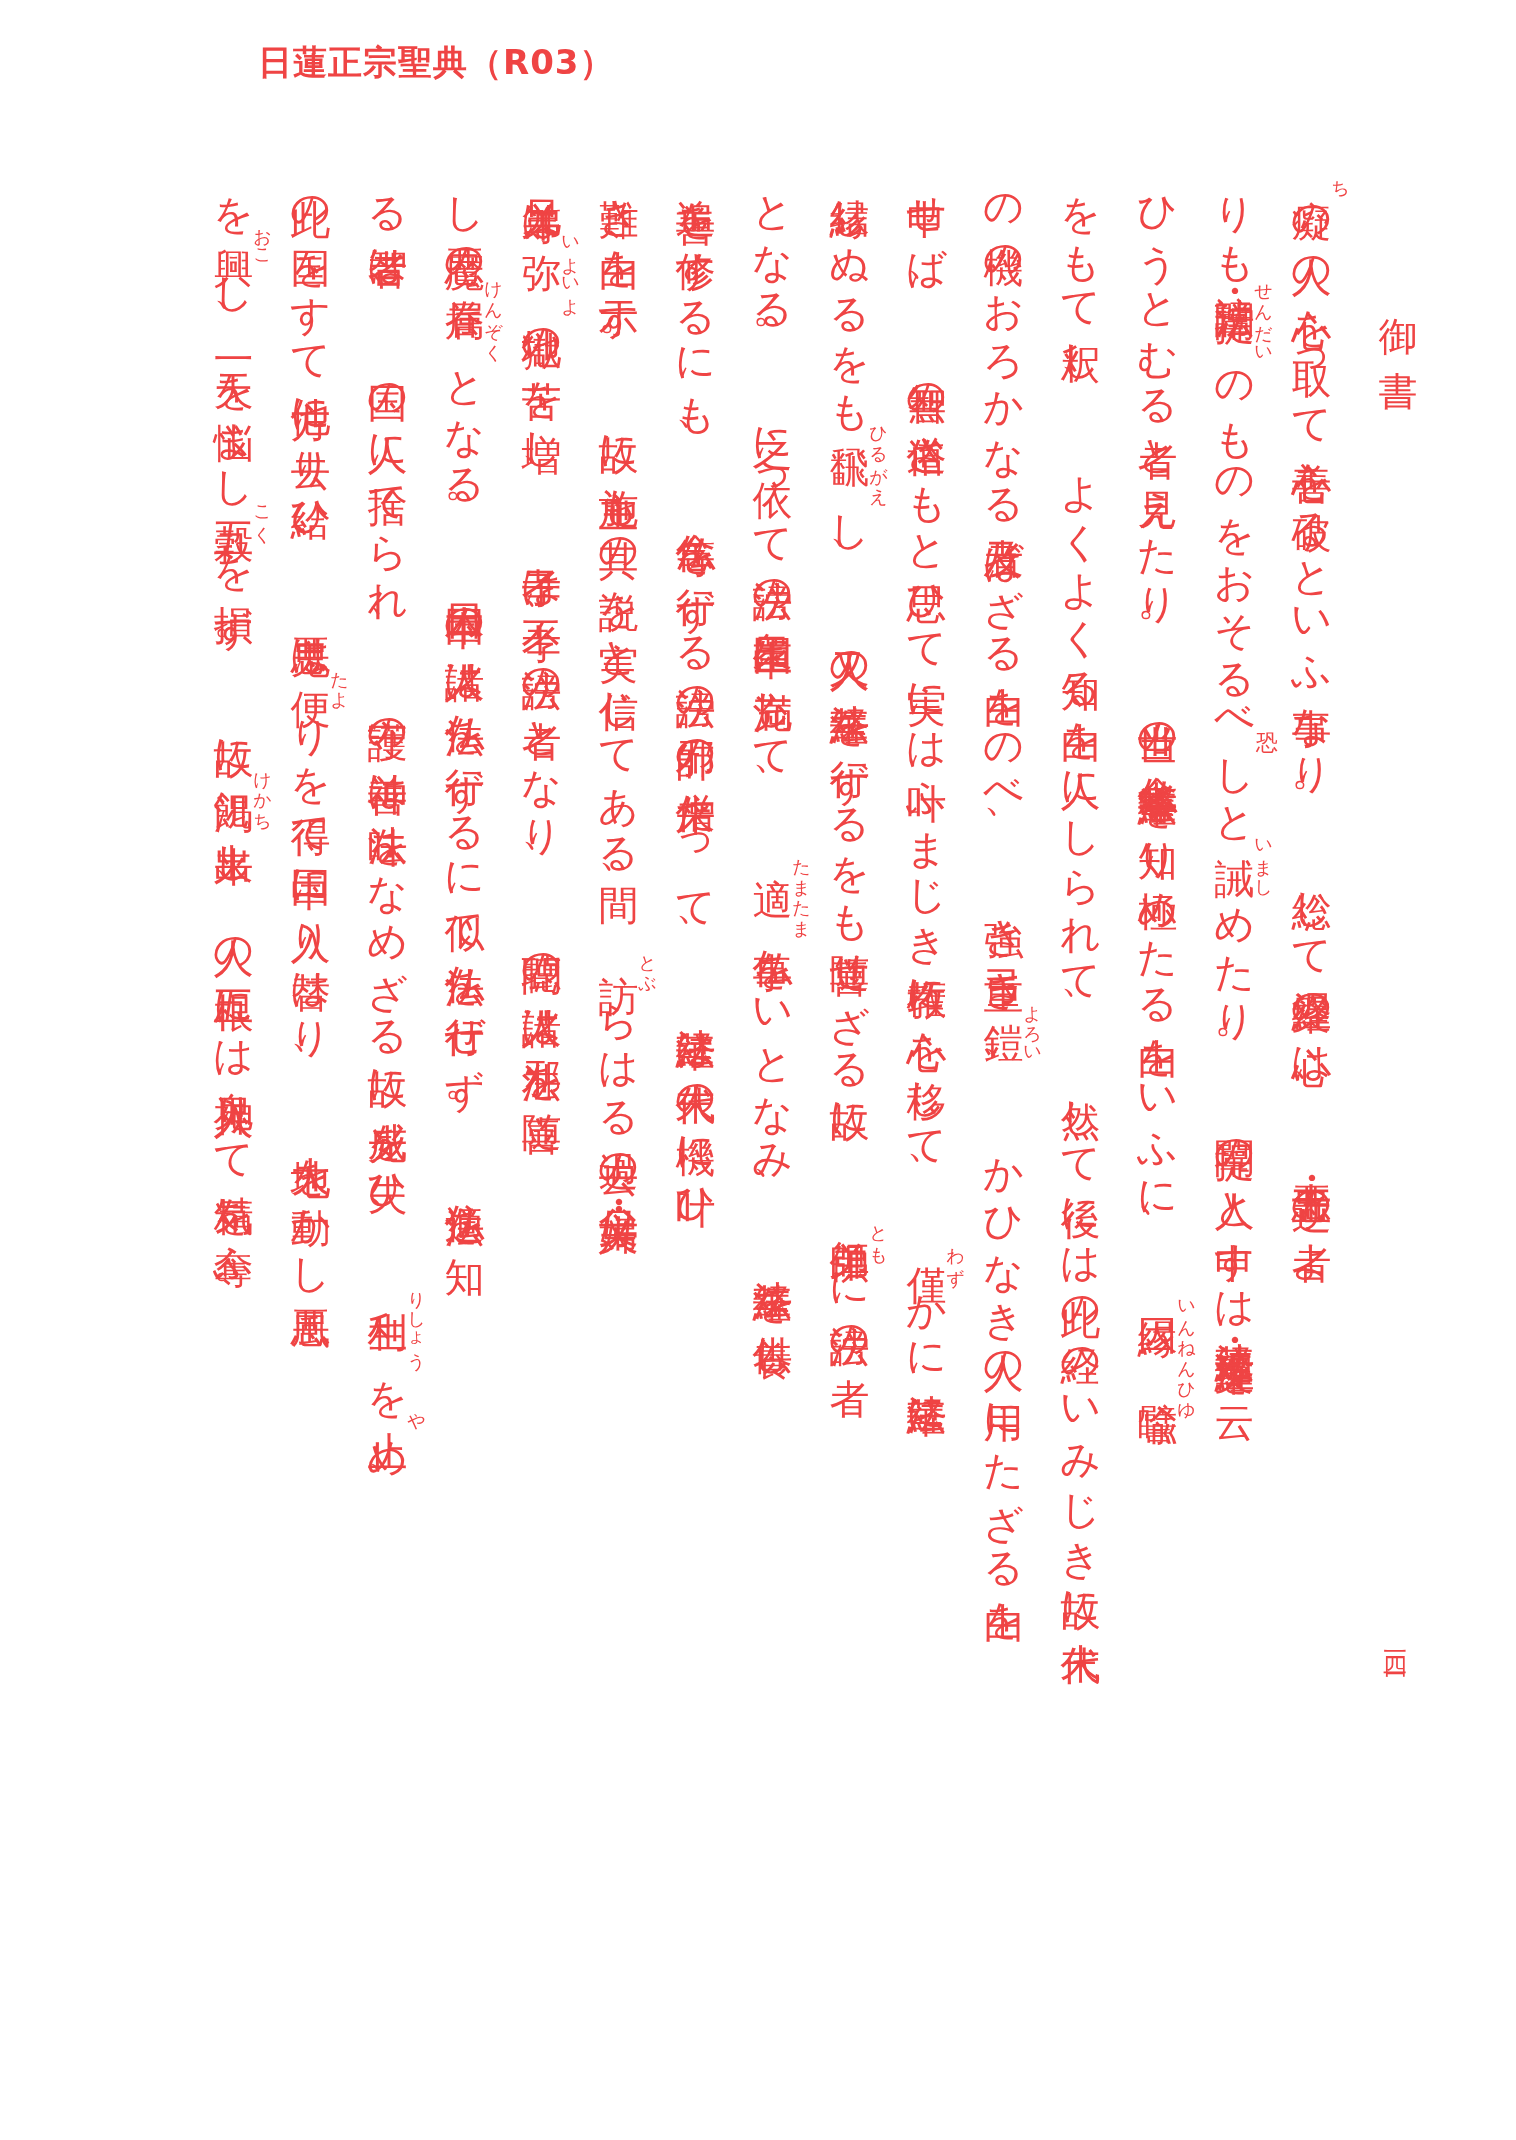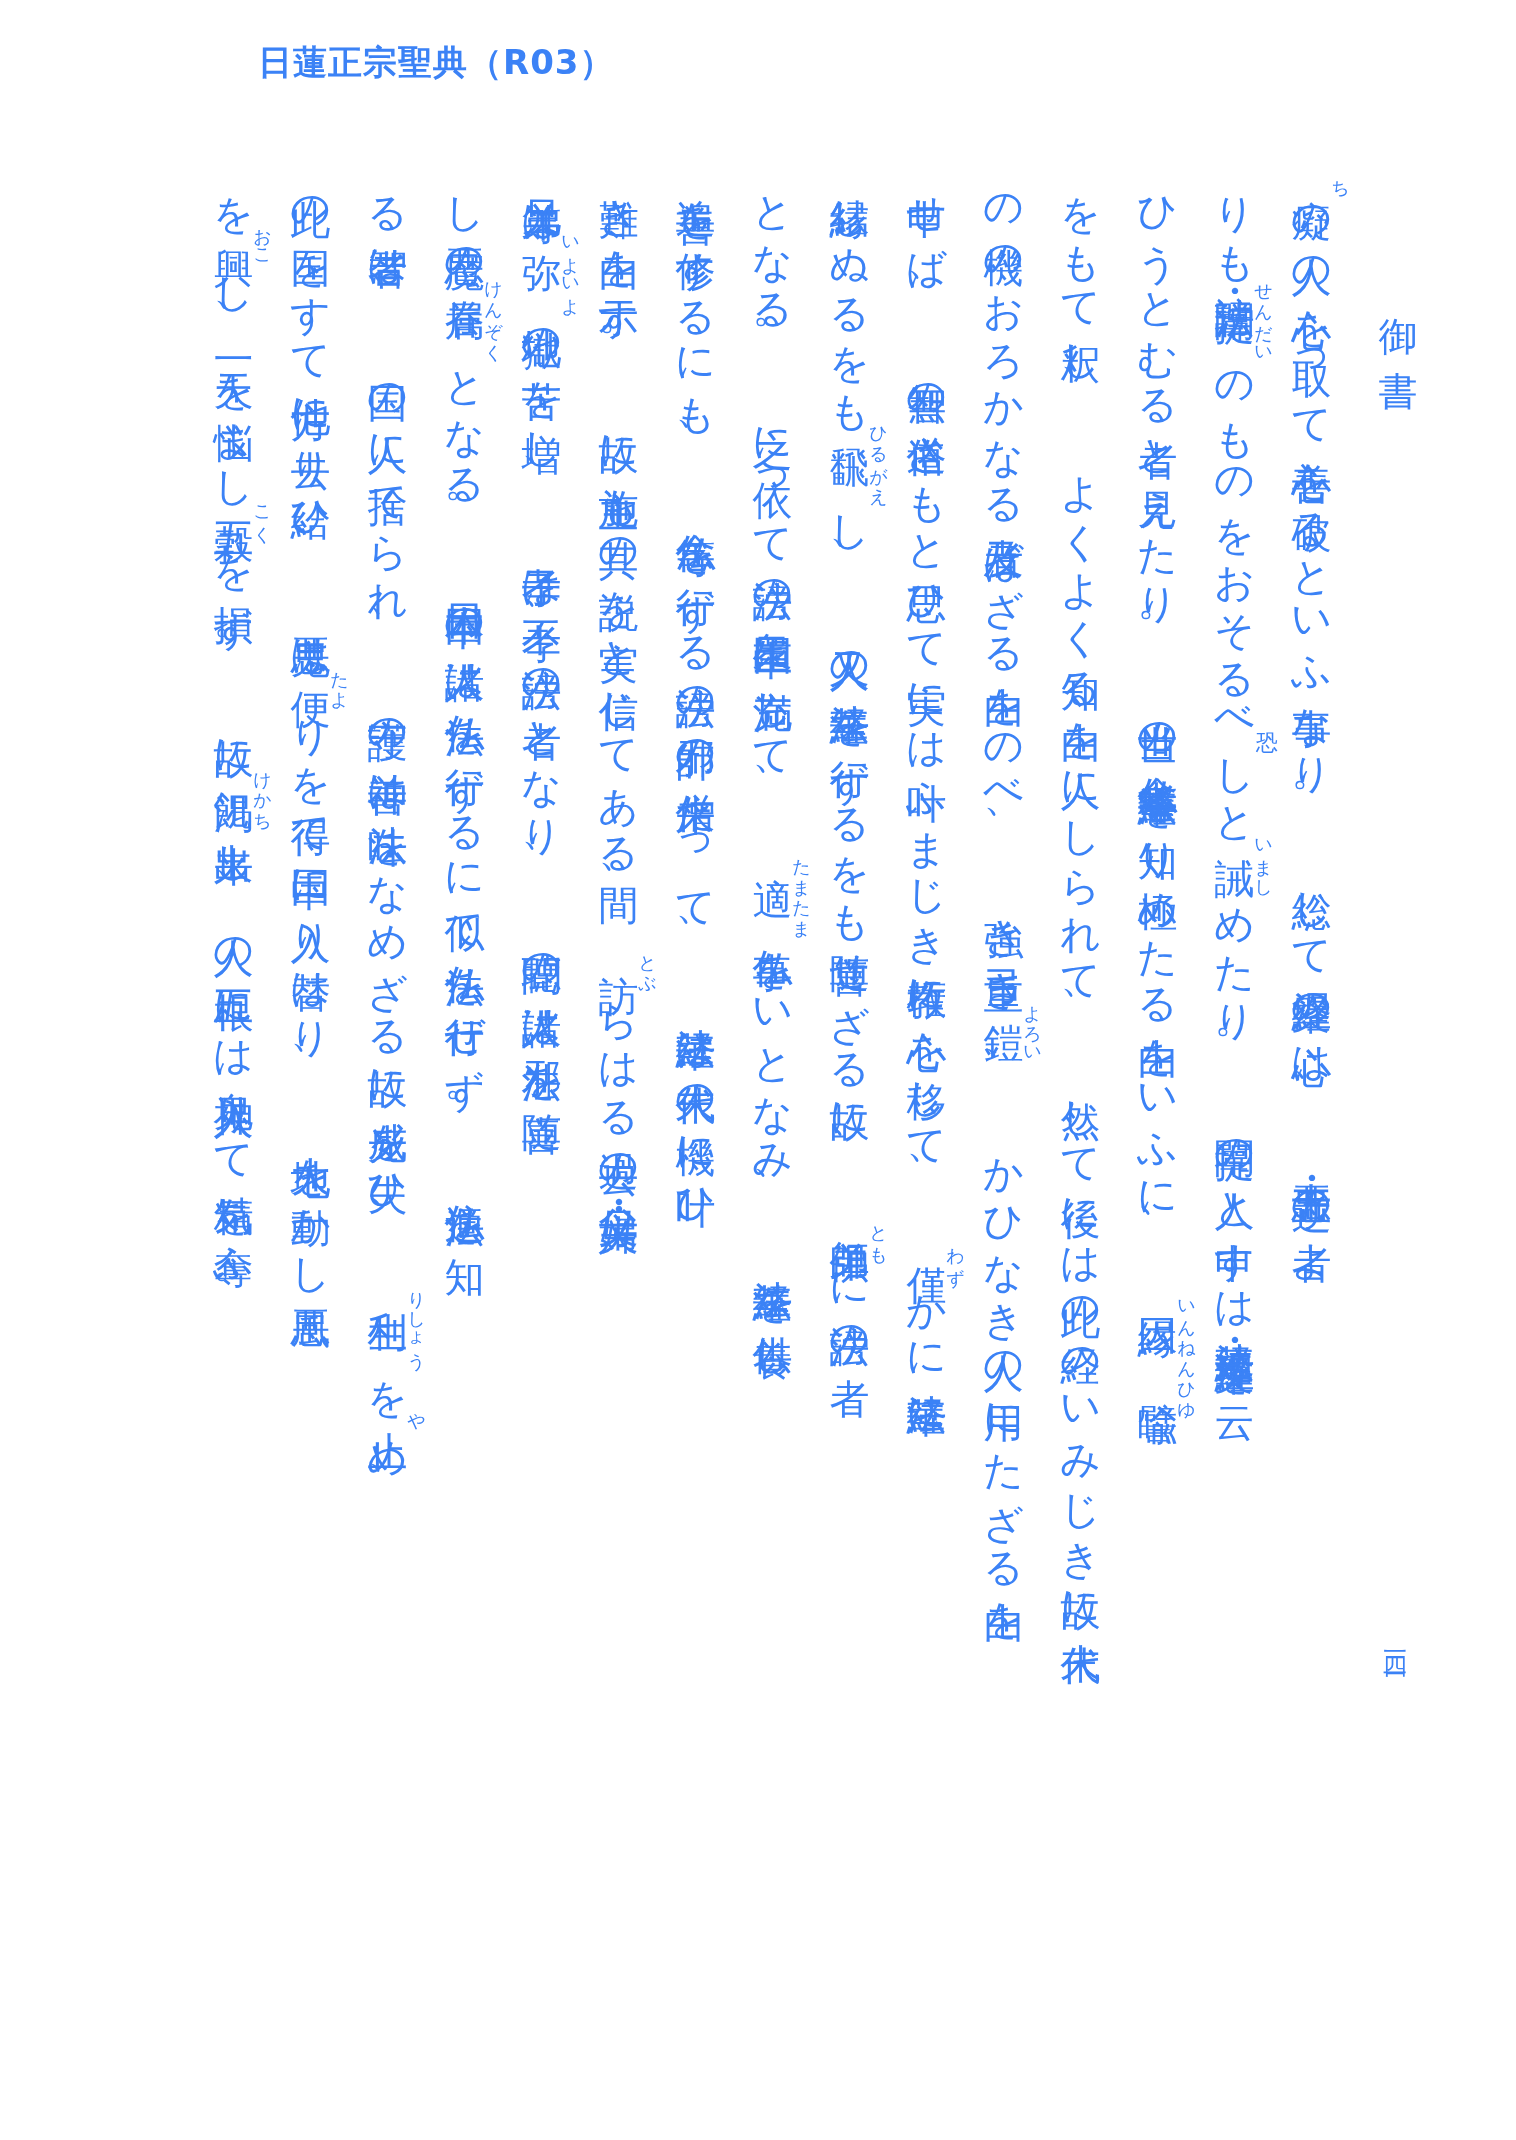--- a/index.html
+++ b/index.html
@@ -2,21 +2,21 @@
 <html><head>
 <meta charset="utf-8">
 <style>
   html, body { margin: 0; padding: 0; background: #888; }
   .page {
     position: relative;
     width: 1516px;
     height: 2140px;
     margin: 0 auto;
     background: #ffffff;
-    color: #3b82f6;
+    color: #ef4444;
     font-family: "DejaVu Serif", "Liberation Serif", serif;
     overflow: hidden;
   }
   .header-title {
     position: absolute;
     left: 258px;
     top: 40px;
     font-family: "DejaVu Sans", "Liberation Sans", sans-serif;
     font-weight: 700;
     font-size: 34px;

